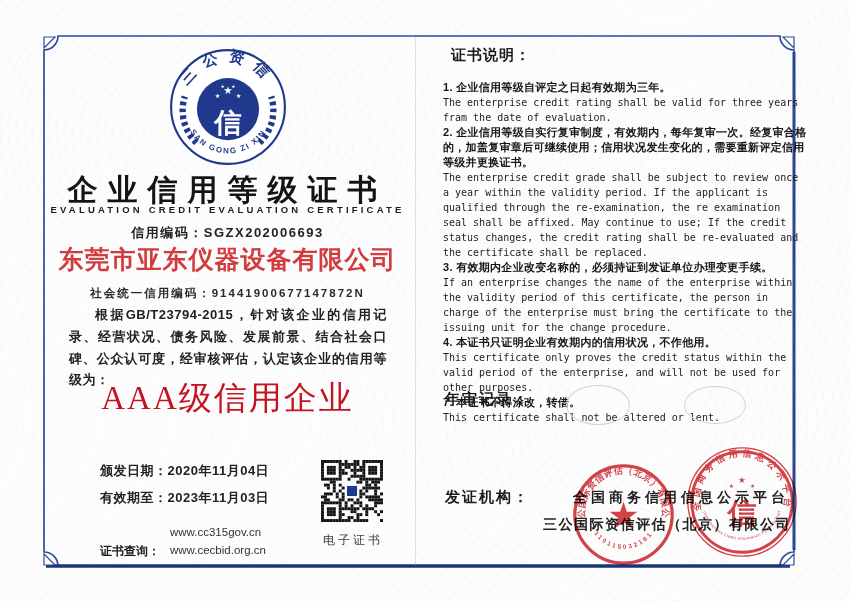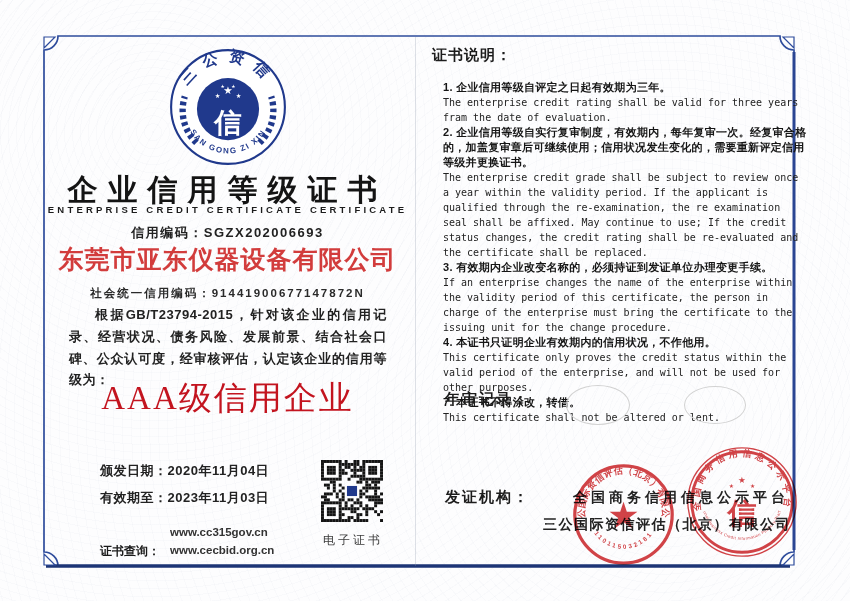--- a/index.html
+++ b/index.html
@@ -33,27 +33,27 @@
   .body-par { position:absolute; left:29px; top:268px; width:318px;
     font-size:13px; font-weight:bold; line-height:1.68; color:#222;
     text-align:justify; text-indent:2em; letter-spacing:0.5px; }
   .grade { position:absolute; left:0; top:340px; width:100%;
     font-family:"Liberation Serif", serif; font-size:33px; font-weight:normal;
     letter-spacing:2px; color:#c3141f; white-space:nowrap; }
   .meta { position:absolute; left:60px; top:426px; text-align:left; }
   .meta-row { font-size:13px; font-weight:bold; color:#222; margin-bottom:9px; letter-spacing:0.5px; }
   .meta-q { margin-top:16px; font-size:12px; display:flex;align-items:flex-end; }
   .meta-q .lb { font-weight:bold; margin-right:10px; }
-  .urls { font-weight:bold; font-size:11.5px; color:#333; line-height:1.6; text-align:left; }
+  .urls { font-weight:normal; font-size:11.5px; color:#333; line-height:1.6; text-align:left; }
   .qr-wrap { position:absolute; left:281px; top:424px; width:64px; text-align:center; }
   .qr-box { width:62px; height:62px; }
   .qr-label { margin-top:10px; font-family:"Liberation Serif", serif;
     font-size:12px; letter-spacing:3px; color:#3a3a3a; white-space:nowrap; }
 
-  .r-heading { position:absolute; left:2px; top:10px;
+  .r-heading { position:absolute; left:21px; top:10px;
     font-size:15px; font-weight:bold; letter-spacing:1px; color:#1c1c1c; }
   .terms { position:absolute; left:13px; top:44px; width:364px; }
   .t-cn { font-size:11px; font-weight:bold; line-height:15px; letter-spacing:0.3px; color:#161616; }
   .t-en { font-family:"DejaVu Sans Mono", monospace; font-size:10px; line-height:15px; color:#222; }
   .annual-label { position:absolute; left:15px; top:354px;
     font-size:15px; font-weight:bold; letter-spacing:2px; color:#1c1c1c; }
   .oval { position:absolute; border:1px solid #d2d2d2; border-radius:50%; }
   .oval-1 { left:136px; top:349px; width:64px; height:40px; }
   .oval-2 { left:254px; top:350px; width:62px; height:38px; }
   .issuer-label { position:absolute; left:15px; top:452px;
@@ -102,21 +102,21 @@
       <circle cx="56" cy="58" r="29.5" fill="#20398c"></circle>
       <text x="56" y="44" text-anchor="middle" font-size="10" fill="#ffffff">★</text>
       <text x="46" y="47" text-anchor="middle" font-size="6" fill="#ffffff">★</text>
       <text x="66" y="47" text-anchor="middle" font-size="6" fill="#ffffff">★</text>
       <text x="51" y="38" text-anchor="middle" font-size="4.5" fill="#ffffff">★</text>
       <text x="61" y="38" text-anchor="middle" font-size="4.5" fill="#ffffff">★</text>
       <text x="56" y="80" text-anchor="middle" font-size="26" font-weight="bold" fill="#ffffff">信</text>
     </svg>
 
     <h1 class="cert-title">企业信用等级证书</h1>
-    <div class="cert-subtitle">ENTERPRISE CREDIT CERTIFICATE CERTIFICATE</div>
+    <div class="cert-subtitle">EVALUATION CREDIT EVALUATION CERTIFICATE</div>
 
     <div class="credit-line"><span>信用编码：</span><span>SGZX202006693</span></div>
 
     <h2 class="company">东莞市亚东仪器设备有限公司</h2>
 
     <div class="uscc"><span>社会统一信用编码：</span><span>91441900677147872N</span></div>
 
     <p class="body-par">根据GB/T23794-2015，针对该企业的信用记录、经营状况、债务风险、发展前景、结合社会口碑、公众认可度，经审核评估，认定该企业的信用等级为：</p>
 
     <div class="grade">AAA级信用企业</div>

